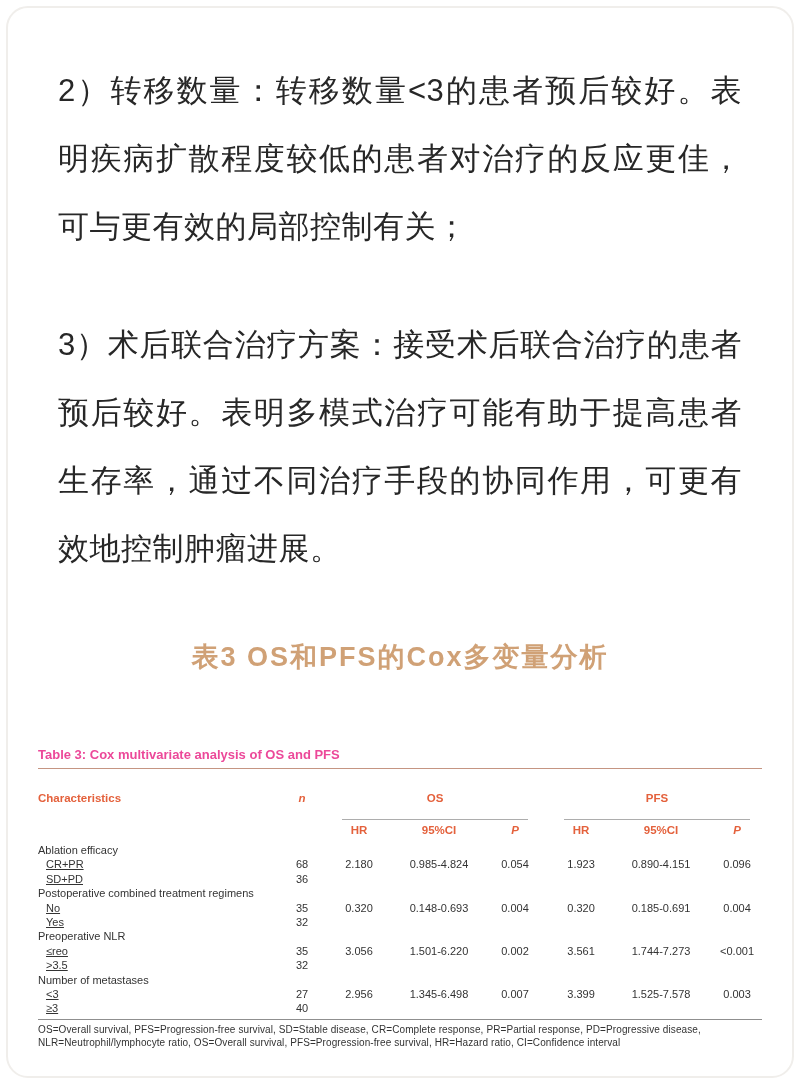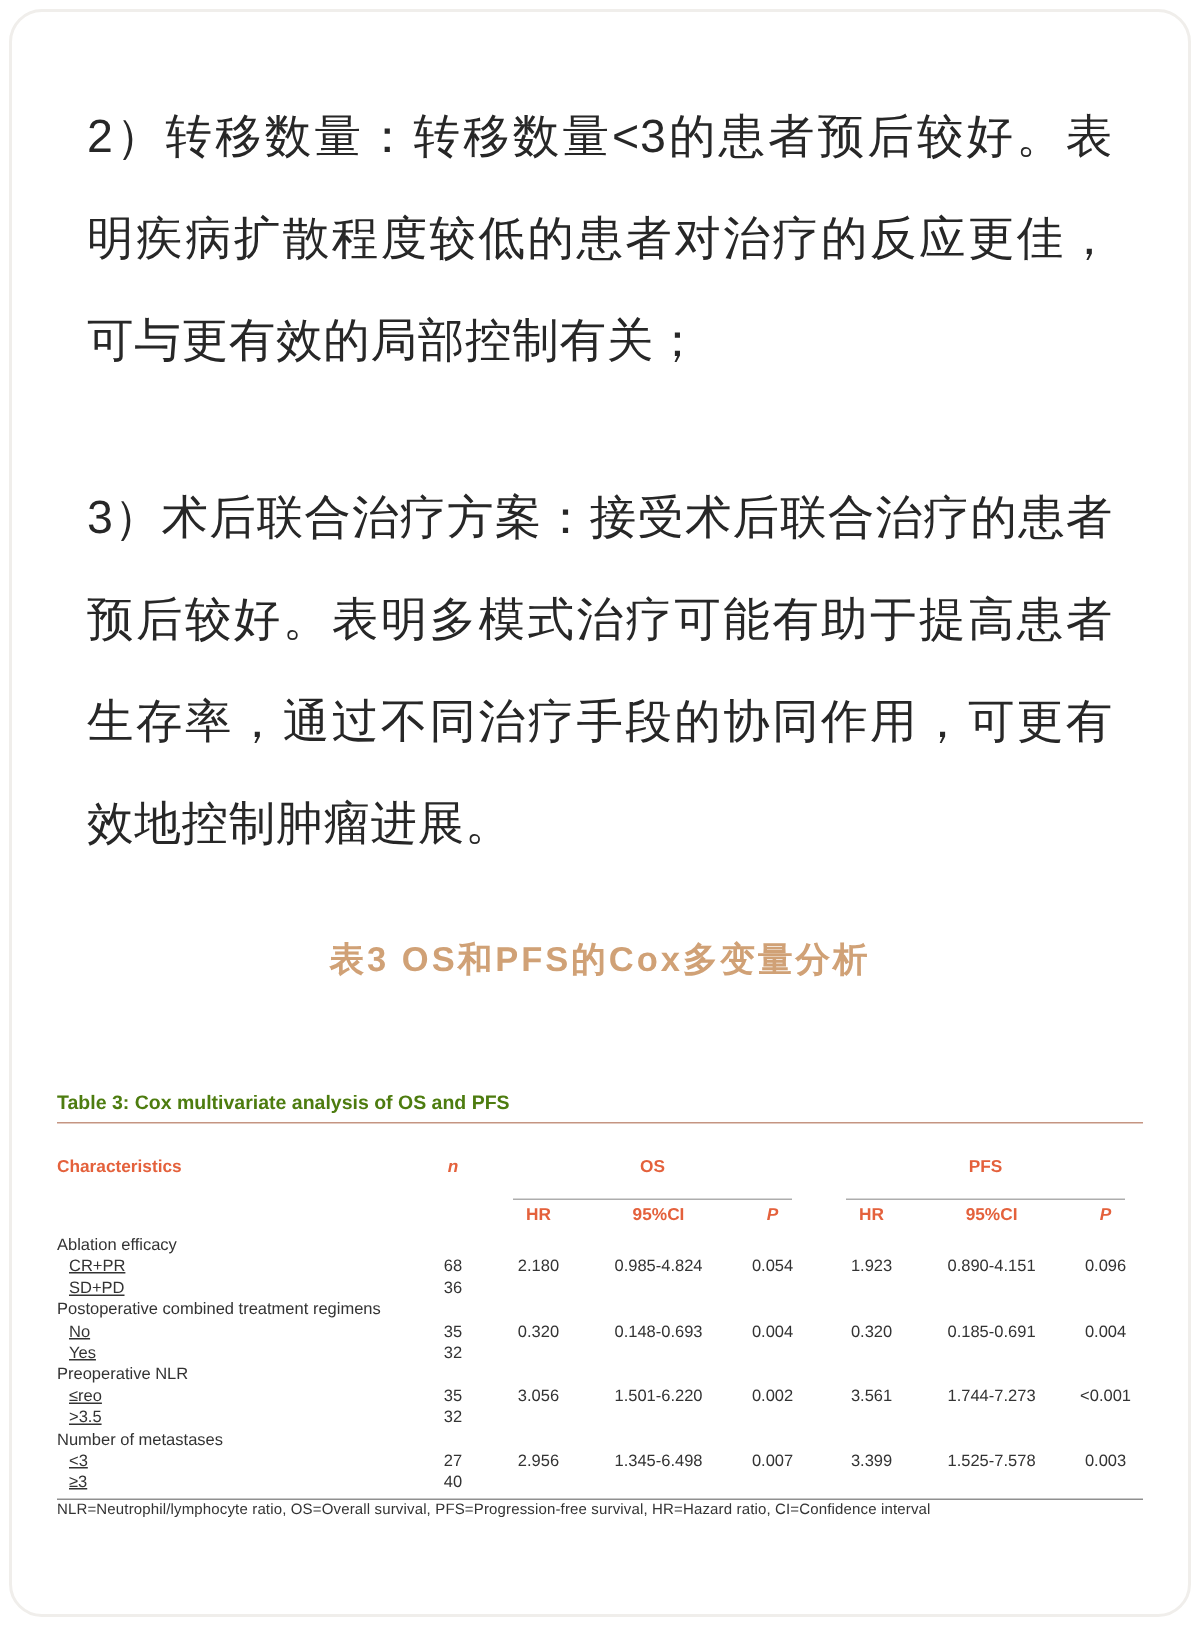--- a/index.html
+++ b/index.html
@@ -21,30 +21,30 @@
     margin-left:58px; margin-right:58px;
     font-size:31px; line-height:68px;
     color:#272727; font-weight:500;
     text-align:justify; letter-spacing:0.5px;
   }
   .para-1 { padding-top:26px; }
   .para-2 { margin-top:50px; }
 
   
   .section-title {
-    margin-top:41px;
+    margin-top:56px;
     text-align:center;
-    font-size:23px; font-weight:bold;
+    font-size:27px; font-weight:bold;
     color:#d0a176; letter-spacing:2px;
   }
 
   
   .table-wrap { margin:72px 38px 0 38px; }
   .tbl-caption {
-    font-size:13px; font-weight:bold; color:#4d7c0f;
+    font-size:13px; font-weight:bold; color:#ec4899;
     padding-bottom:6px;
     border-bottom:1px solid #c59582;
   }
   table.cox {
     width:724px; table-layout:fixed; border-collapse:collapse;
     margin-top:18px;
   }
   col.c-label { width:236px; }
   col.c-n     { width:56px; }
   col.c-hr    { width:58px; }
@@ -260,16 +260,17 @@
             <td></td>
             <td></td>
             <td></td>
             <td></td>
             <td></td>
           </tr>
         </tbody>
     </table>
 
     <div class="tbl-bottom-rule"></div>
+    <div class="footnote">OS=Overall survival, PFS=Progression-free survival, SD=Stable disease, CR=Complete response, PR=Partial response, PD=Progressive disease,</div>
     <div class="footnote" style="margin-top:0;">NLR=Neutrophil/lymphocyte ratio, OS=Overall survival, PFS=Progression-free survival, HR=Hazard ratio, CI=Confidence interval</div>
   </div>
 
 </div>
 
 </body></html>

